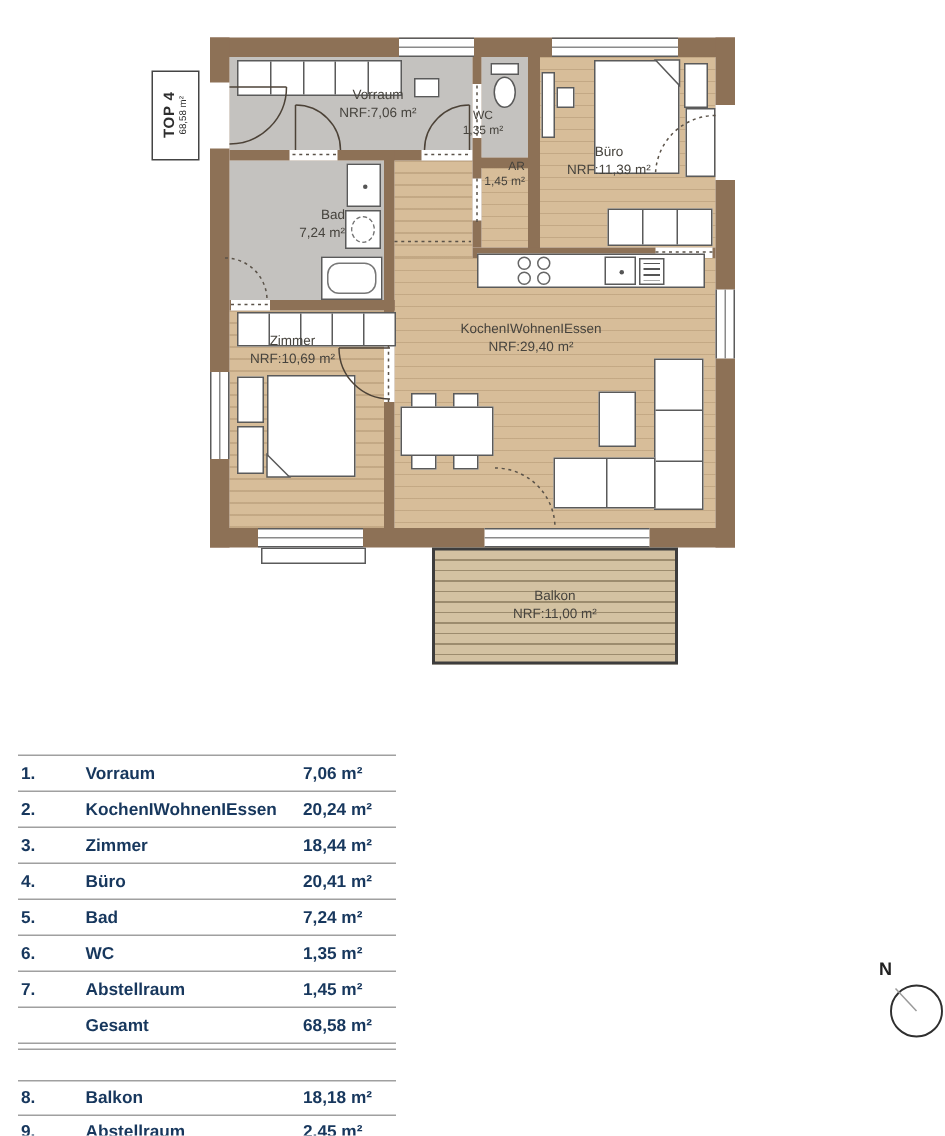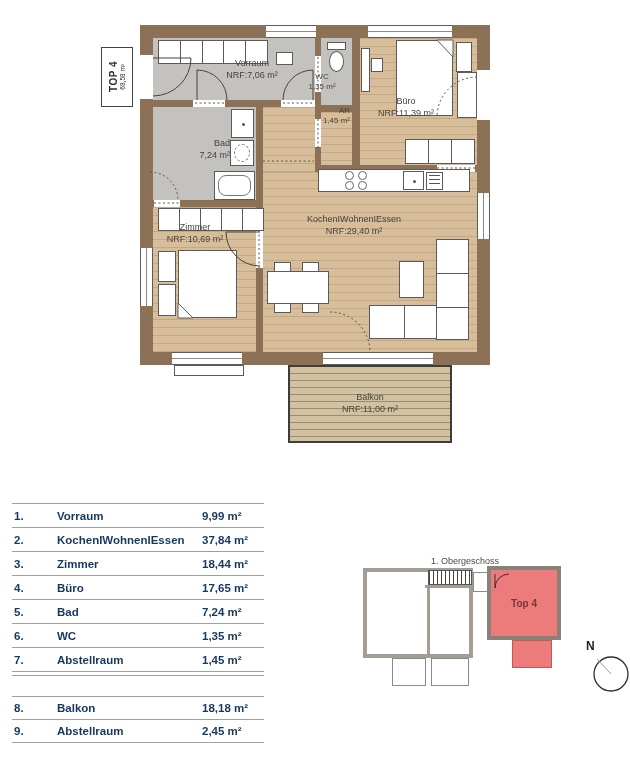--- a/index.html
+++ b/index.html
@@ -248,90 +248,71 @@
         <span>Balkon</span>
           <span>NRF:11,00 m²</span>
       </div>
     </div>
   </div>
 
   <div class="area-table">
     <div class="trow first">
       <span class="tnum">1.</span>
       <span class="tlabel">Vorraum</span>
-      <span class="tval">9,99 m²</span>
+      <span class="tval">7,06 m²</span>
     </div>
     <div class="trow">
       <span class="tnum">2.</span>
       <span class="tlabel">KochenIWohnenIEssen</span>
-      <span class="tval">37,84 m²</span>
+      <span class="tval">20,24 m²</span>
     </div>
     <div class="trow">
       <span class="tnum">3.</span>
       <span class="tlabel">Zimmer</span>
       <span class="tval">18,44 m²</span>
     </div>
     <div class="trow">
       <span class="tnum">4.</span>
       <span class="tlabel">Büro</span>
-      <span class="tval">17,65 m²</span>
+      <span class="tval">20,41 m²</span>
     </div>
     <div class="trow">
       <span class="tnum">5.</span>
       <span class="tlabel">Bad</span>
       <span class="tval">7,24 m²</span>
     </div>
     <div class="trow">
       <span class="tnum">6.</span>
       <span class="tlabel">WC</span>
       <span class="tval">1,35 m²</span>
     </div>
     <div class="trow">
       <span class="tnum">7.</span>
       <span class="tlabel">Abstellraum</span>
       <span class="tval">1,45 m²</span>
+    </div>
+    <div class="trow">
+      <span class="tnum"></span>
+      <span class="tlabel">Gesamt</span>
+      <span class="tval">68,58 m²</span>
     </div>
     <div class="dline"></div>
     <div class="tgap"></div>
     <div class="trow first xrow">
       <span class="tnum">8.</span>
       <span class="tlabel">Balkon</span>
       <span class="tval">18,18 m²</span>
     </div>
     <div class="trow xrow">
       <span class="tnum">9.</span>
       <span class="tlabel">Abstellraum</span>
       <span class="tval">2,45 m²</span>
     </div>
   </div>
 
-  <div class="ov">
-    <div class="ovtitle">1. Obergeschoss</div>
-
-    <div class="ovwall" style="left:8px;top:20px;width:110px;height:4px;"></div>
-    <div class="ovwall" style="left:8px;top:20px;width:4px;height:90px;"></div>
-    <div class="ovwall" style="left:8px;top:106px;width:110px;height:4px;"></div>
-    <div class="ovwall" style="left:114px;top:20px;width:4px;height:90px;"></div>
-    <div class="ovwall" style="left:70px;top:37px;width:47px;height:3px;"></div>
-    <div class="ovwall" style="left:72px;top:40px;width:3px;height:66px;"></div>
-    <div class="stair" style="left:73px;top:22px;width:44px;height:15px;"></div>
-    <div class="ovbalc" style="left:37px;top:110px;width:34px;height:28px;"></div>
-    <div class="ovbalc" style="left:76px;top:110px;width:38px;height:28px;"></div>
-    <div class="ovbalc" style="left:118px;top:24px;width:16px;height:20px;"></div>
-
-    <div class="redouter" style="left:132px;top:18px;width:74px;height:74px;">
-      <div class="redinner" style="left:4px;top:4px;width:66px;height:66px;">
-        <span>Top 4</span>
-      </div>
-      <svg style="left:0;top:0;" width="74" height="74" viewBox="0 0 74 74">
-        <path d="M8,22 L8,8 M8,22 A14,14 0 0 1 22,8" fill="none" stroke="#333" stroke-width="1"></path>
-      </svg>
-    </div>
-    <div class="redbalc" style="left:157px;top:92px;width:40px;height:28px;"></div>
-  </div>
 
   <svg style="left:583px;top:634px;" width="48" height="66" viewBox="0 0 48 66">
     <text x="3" y="16" font-size="12" font-weight="bold" fill="#222" font-family="Liberation Sans, sans-serif">N</text>
     <circle cx="28" cy="40" r="17" fill="#fff" stroke="#2f2f2f" stroke-width="1.3"></circle>
     <line x1="28" y1="40" x2="14" y2="25" stroke="#9a9a9a" stroke-width="1"></line>
   </svg>
 
 </div>
 
 </body></html>

